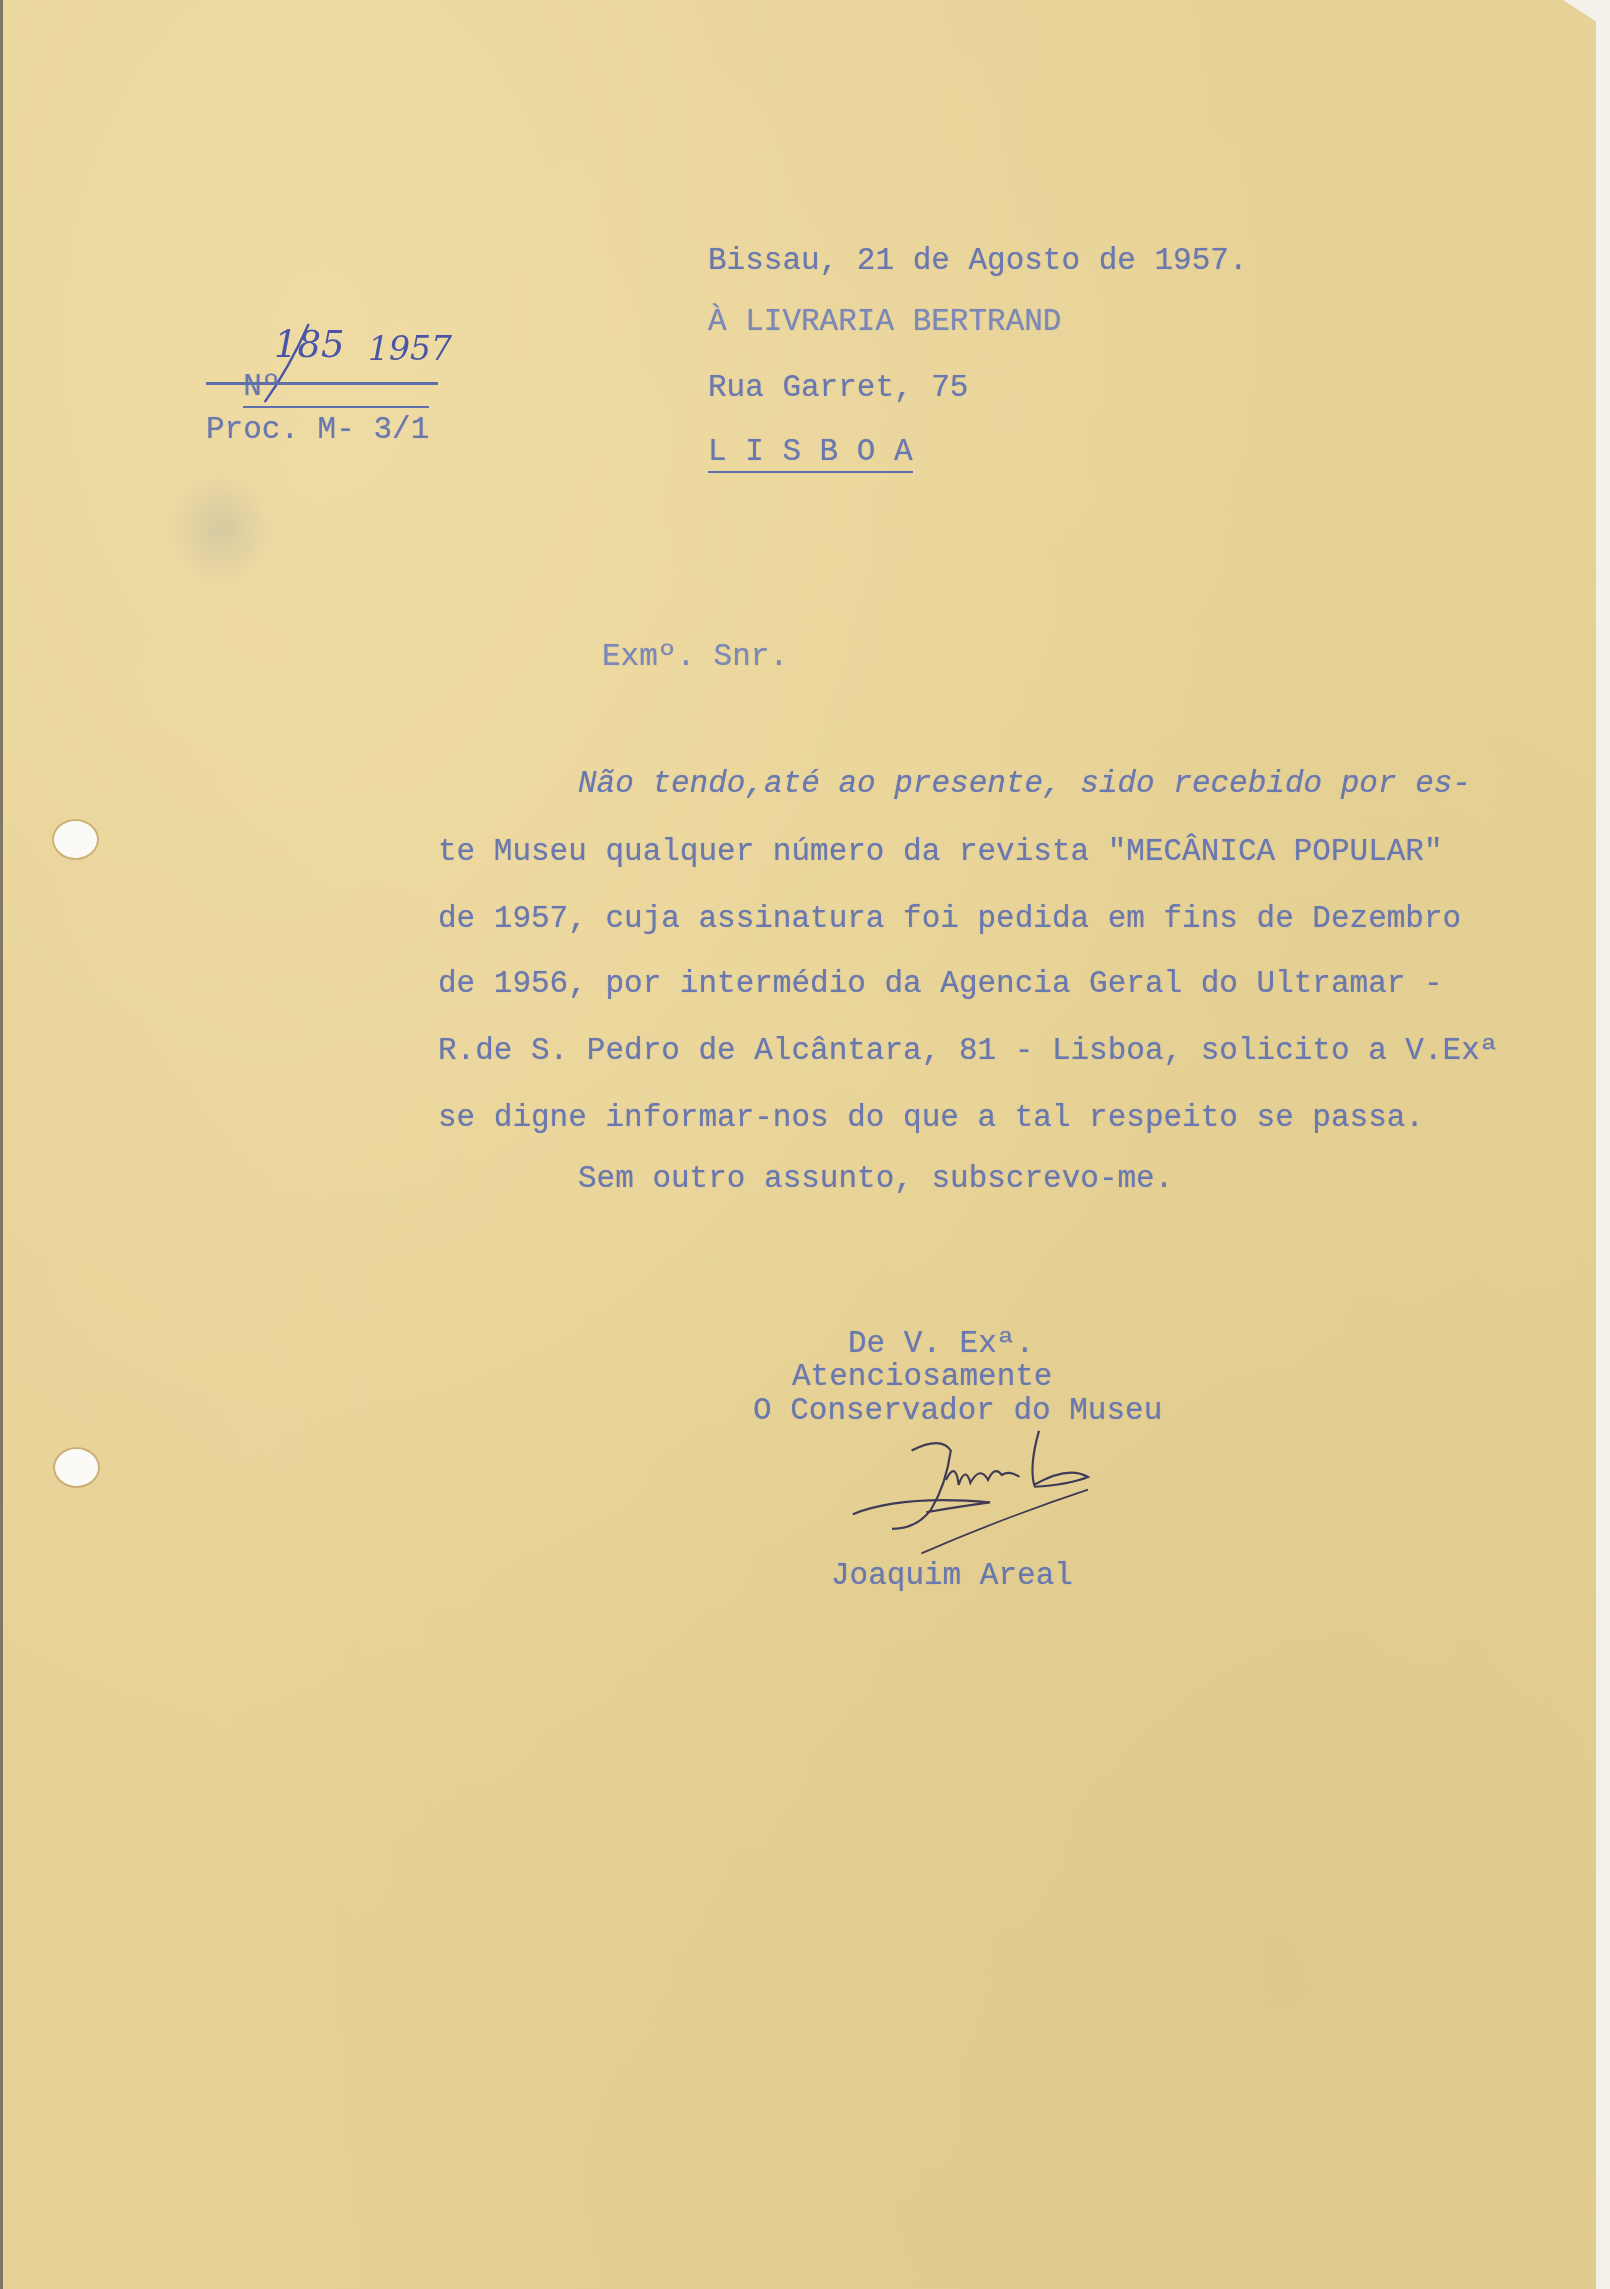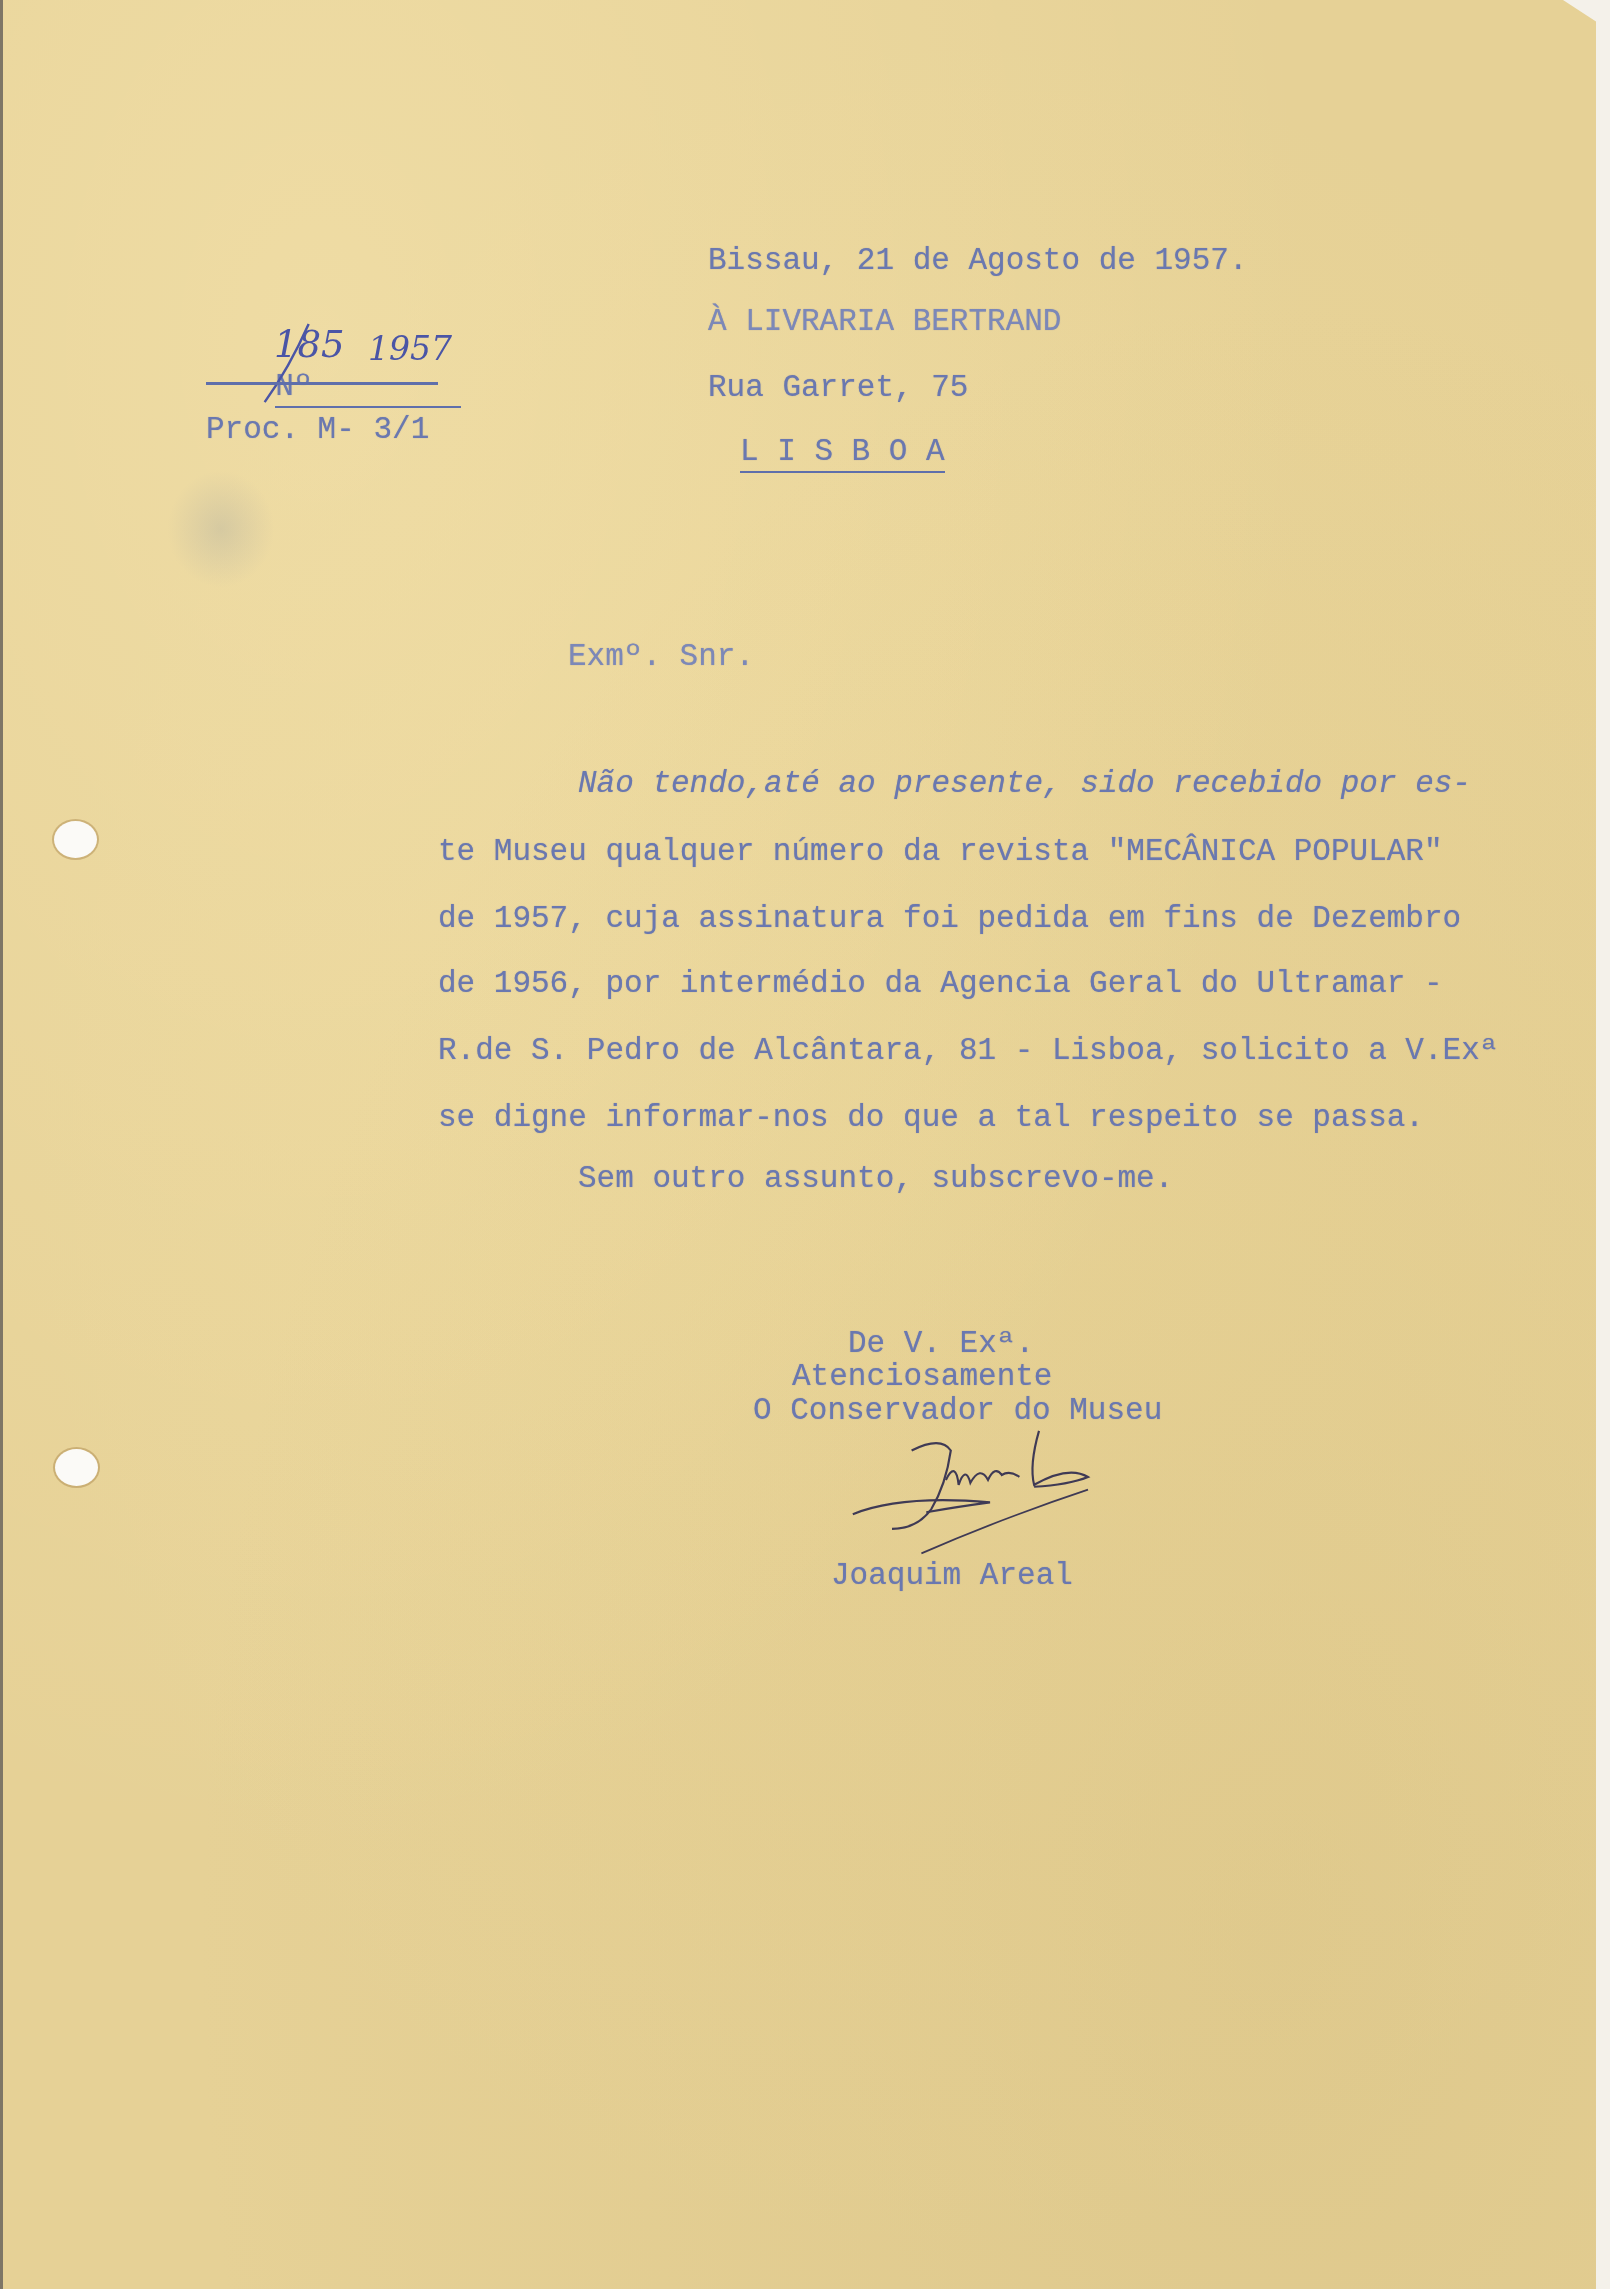--- a/index.html
+++ b/index.html
@@ -20,21 +20,21 @@
   }
   .left-edge {
     position: absolute; left: 0; top: 0; width: 2.9px; height: 2290px; background: #7e7666;
   }
   .type {
     position: absolute; white-space: pre; color: #6a78b0;
     font-size: 31px; line-height: 1; letter-spacing: 0;
     text-shadow: 0 0 1px rgba(80,95,160,0.5);
   }
   .type.faint { color: #7c88b8; }
-  .underline { border-bottom: 2.9px solid #5f6fab; padding-bottom: 2px; margin-left: 32px; }
+  .underline { border-bottom: 2.9px solid #5f6fab; padding-bottom: 2px; }
   .hole {
     position: absolute; width: 43px; height: 37px; border-radius: 50%;
     background: #fbfaf7; box-shadow: 0 0 0 2px rgba(150,110,50,0.35);
   }
   .stamp {
     position: absolute; left: 167px; top: 470px; width: 108px; height: 118px;
     border-radius: 50%;
     background: radial-gradient(ellipse, rgba(170,170,160,0.35), rgba(170,170,160,0) 70%);
   }
   .handwritten {
@@ -63,21 +63,21 @@
   <path d="M30 85 Q55 50 75 5" stroke="#4a55a6" stroke-width="2.5" fill="none"></path>
 </svg>
 <div style="position:absolute; left:206px; top:382px; width:232px; height:2.9px; background:#5f6fab;"></div>
 <div class="type" style="left:206px; top:414px;">Proc. M- 3/1</div>
 
 <div class="type" style="left:708px; top:212px;margin-top:33px;">Bissau, 21 de Agosto de 1957.</div>
 <div class="type faint" style="left:708px; top:306px;">À LIVRARIA BERTRAND</div>
 <div class="type" style="left:708px; top:372px;">Rua Garret, 75</div>
 <div class="type" style="left:708px; top:436px;"><span class="underline">L I S B O A</span></div>
 
-<div class="type faint" style="left:568px; top:641px;">Exmº. Snr.</div>
+<div class="type faint" style="left:602px; top:641px;">Exmº. Snr.</div>
 
 <div class="type" style="left:578px; top:768px;font-style:italic;">Não tendo,até ao presente, sido recebido por es-</div>
 <div class="type" style="left:438px; top:836px;">te Museu qualquer número da revista "MECÂNICA POPULAR"</div>
 <div class="type" style="left:438px; top:903px;">de 1957, cuja assinatura foi pedida em fins de Dezembro</div>
 <div class="type" style="left:438px; top:968px;">de 1956, por intermédio da Agencia Geral do Ultramar -</div>
 <div class="type" style="left:438px; top:1035px;">R.de S. Pedro de Alcântara, 81 - Lisboa, solicito a V.Exª</div>
 <div class="type" style="left:438px; top:1102px;">se digne informar-nos do que a tal respeito se passa.</div>
 <div class="type" style="left:578px; top:1163px;">Sem outro assunto, subscrevo-me.</div>
 
 <div class="type" style="left:848px; top:1328px;">De V. Exª.</div>

